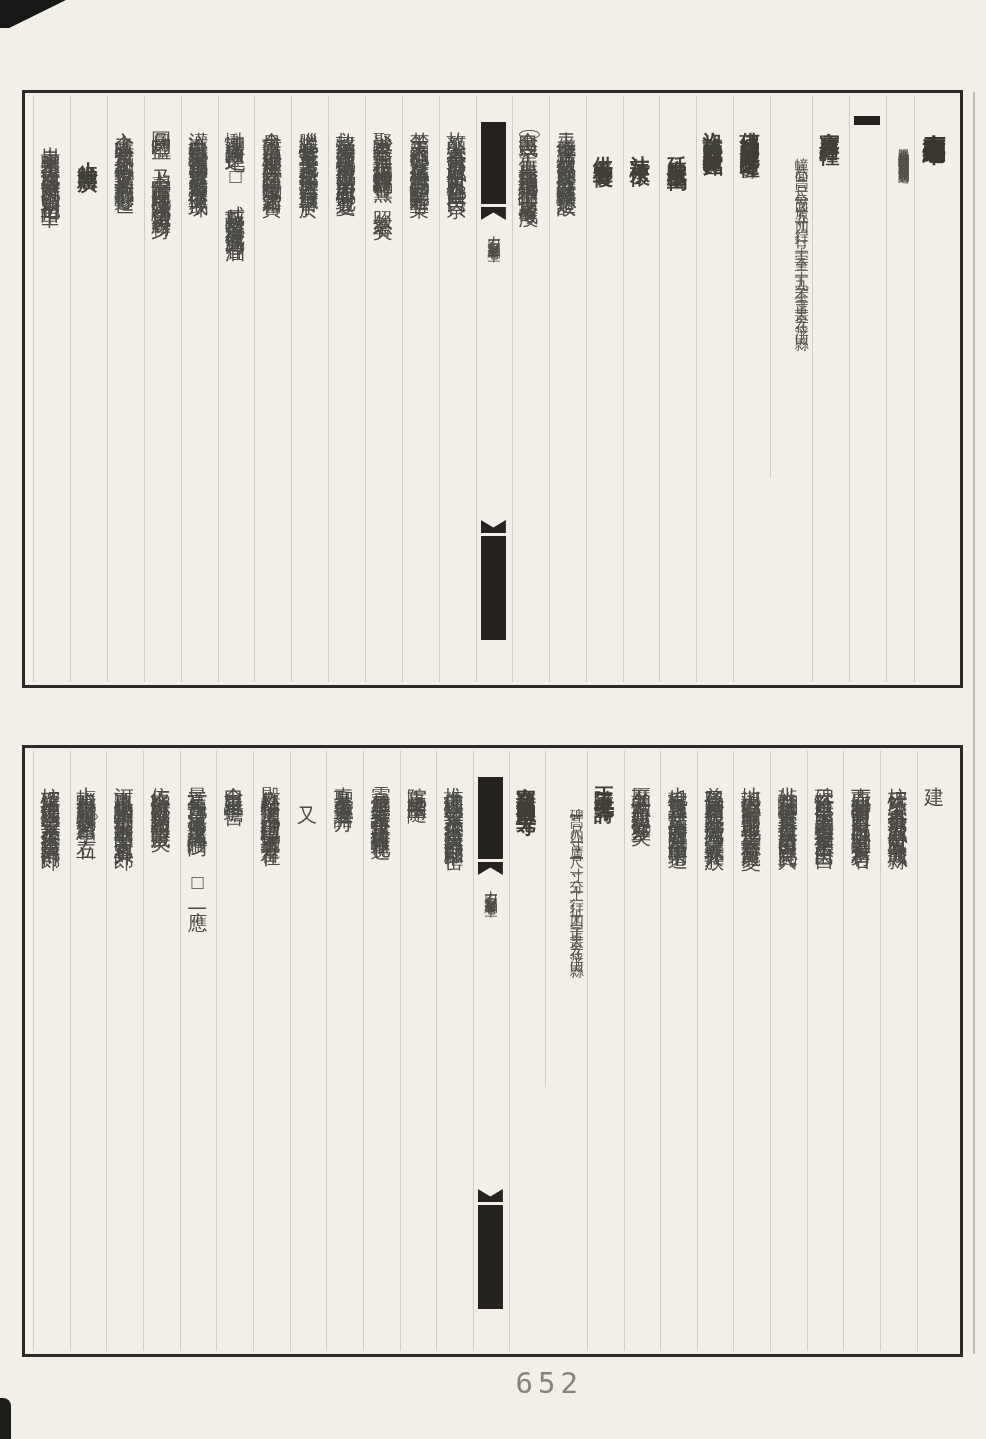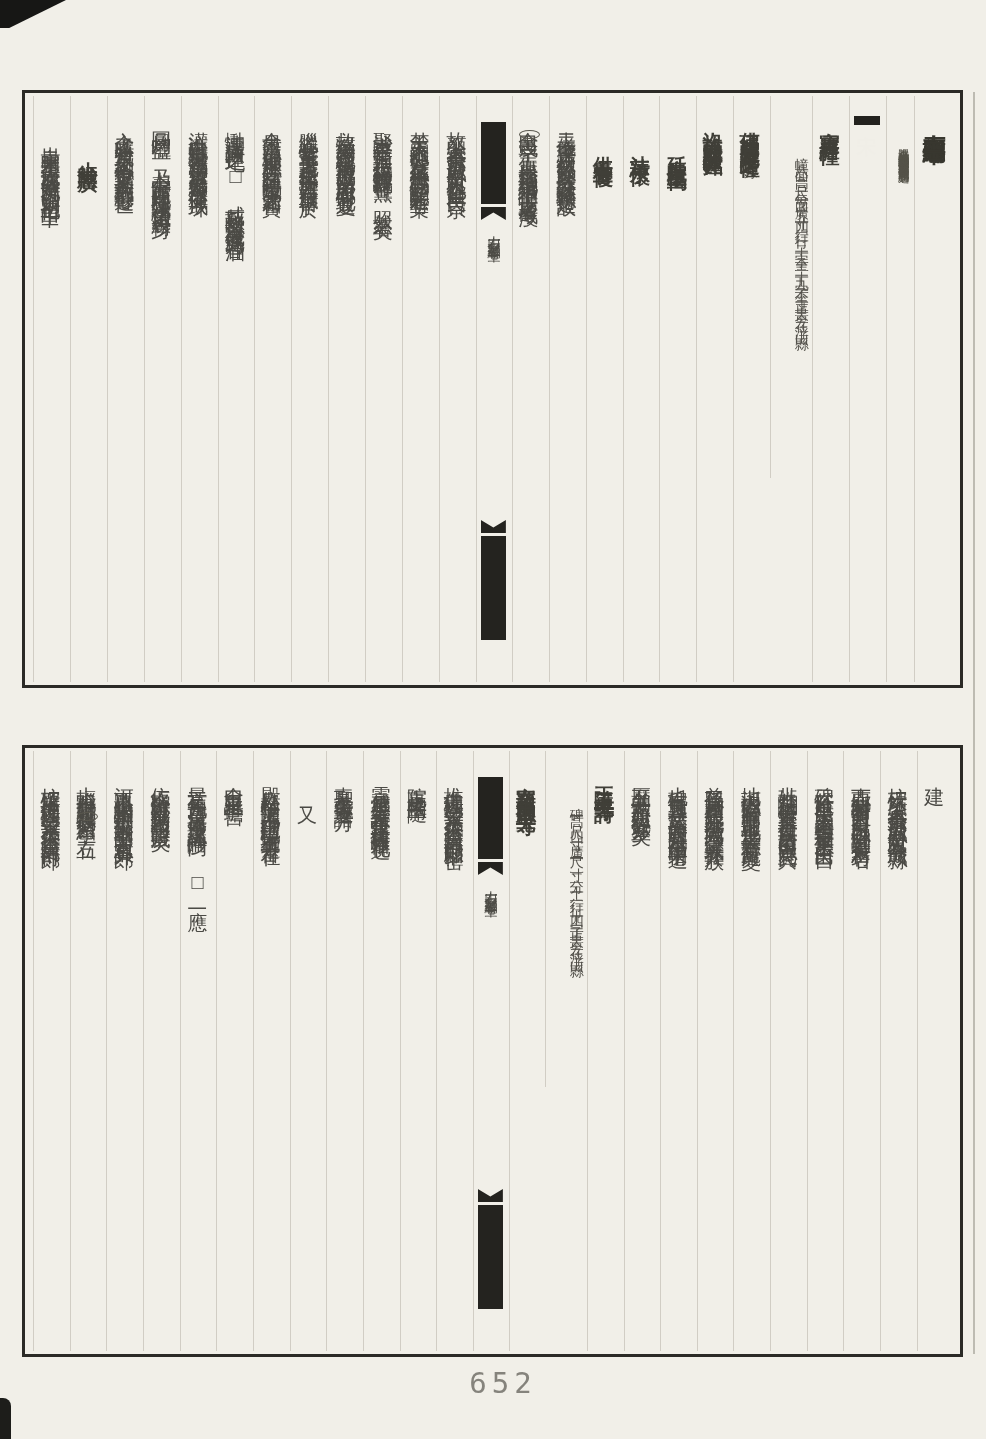--- a/index.html
+++ b/index.html
@@ -27,21 +27,21 @@
        width:34px;padding-top:26px;padding-bottom:42px;}
   .bx-bar{width:25px;background:#24231f;}
   .bx-bar-top{height:82px;}
   .bx-bar-bottom{height:104px;}
   .bx-fish{width:25px;height:13px;background:#24231f;}
   .bx-fish-down{clip-path:polygon(0 0,100% 0,100% 100%,50% 42%,0 100%);margin:3px 0 5px;}
   .bx-fish-up{clip-path:polygon(0 0,50% 58%,100% 0,100% 100%,0 100%);margin:5px 0 3px;}
   .bx-text{writing-mode:vertical-rl;text-orientation:upright;font-size:13px;letter-spacing:2px;
        line-height:30px;color:#4c4b45;}
   .bx-spacer{flex:1;}
-  .page-number{position:absolute;left:423px;top:1366px;width:160px;text-align:center;
+  .page-number{position:absolute;left:423px;top:1366px;width:160px;text-align:right;
        font-family:"DejaVu Sans Mono",monospace;font-size:29px;letter-spacing:5px;color:#85837c;}
   .corner-tl{position:absolute;left:0;top:0;width:66px;height:28px;background:#171715;
        clip-path:polygon(0 0,100% 0,14% 100%,0 100%);}
   .edge-bl{position:absolute;left:0;top:1398px;width:11px;height:41px;background:#1d1d1a;
        border-radius:0 8px 0 0;}
   .fold-line{position:absolute;right:11px;top:92px;width:2px;height:1262px;background:rgba(82,77,66,.32);}
 </style>
 </head>
 <body>
 

